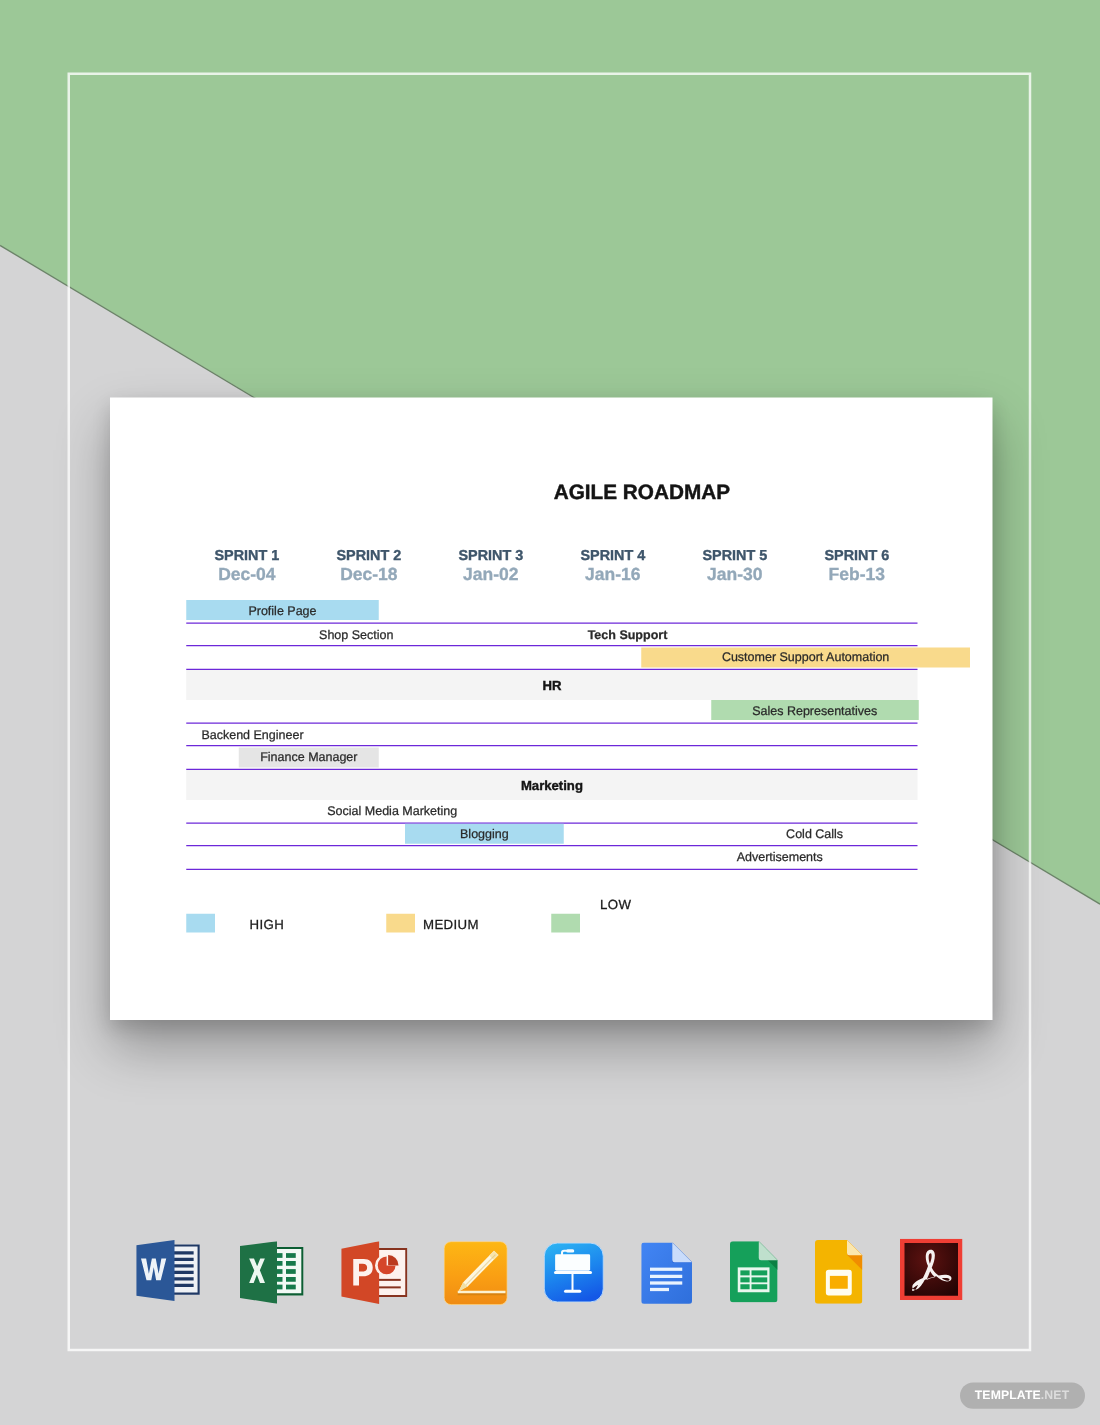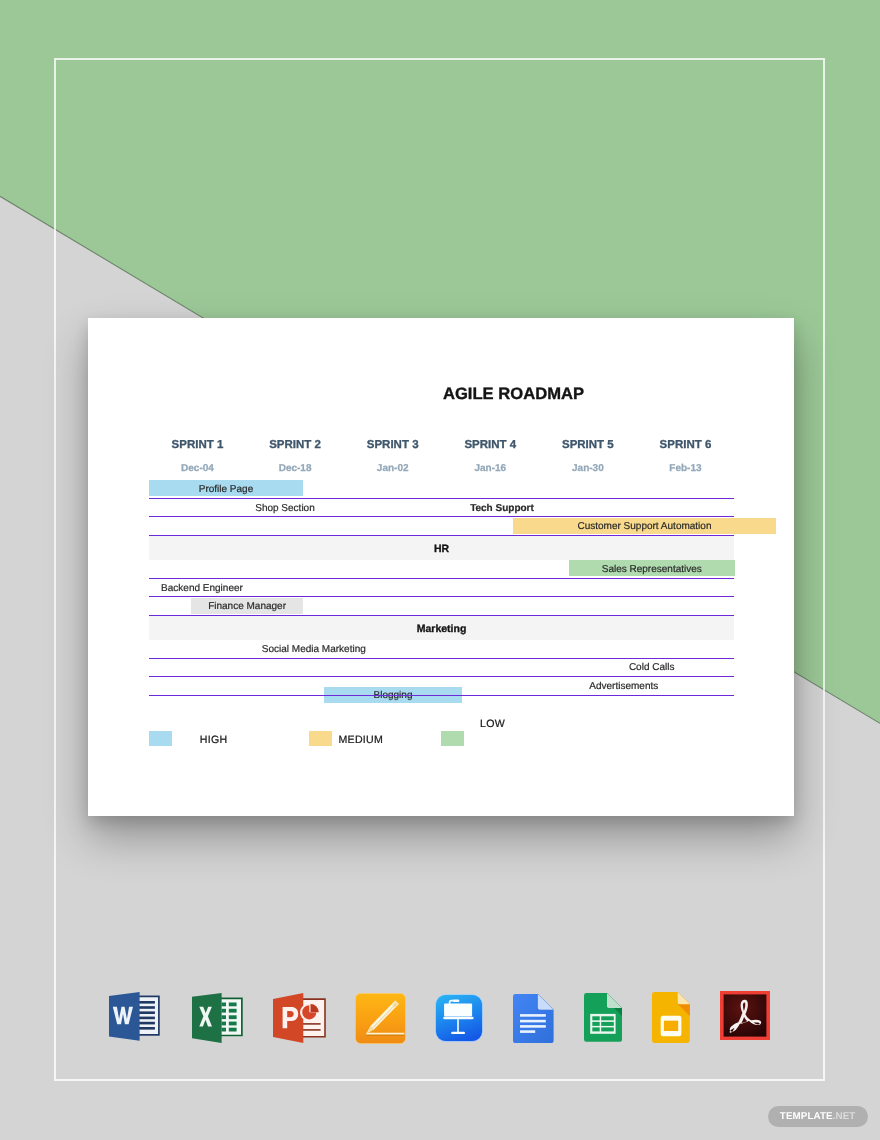--- a/index.html
+++ b/index.html
@@ -18,21 +18,21 @@
   
   .card{position:absolute;left:88px;top:318px;width:706px;height:498px;background:#fff;
         box-shadow:0 22px 40px rgba(0,0,0,.30), 0 6px 14px rgba(0,0,0,.14);}
   .title{position:absolute;left:0;top:66.3px;width:851px;text-align:center;
          font-weight:bold;font-size:16.6px;color:#141414;letter-spacing:0;-webkit-text-stroke:0.35px #141414;}
 
   
   .sprints{position:absolute;left:60.7px;top:121px;width:585.6px;display:flex;}
   .sprint{flex:1 1 0;text-align:center;}
   .sprint .s-name{font-size:11.5px;font-weight:bold;color:#3f566b;letter-spacing:0;-webkit-text-stroke:0.3px #3f566b;}
-  .sprint .s-date{font-size:10px;font-weight:bold;color:#93a8b9;margin-top:12px;-webkit-text-stroke:0.25px #93a8b9;}
+  .sprint .s-date{font-size:14px;font-weight:bold;color:#93a8b9;-webkit-text-stroke:0.25px #93a8b9;}
 
   
   .tbl{position:absolute;left:60.7px;top:162.1px;width:585.7px;}
   .grp{height:24.2px;background:#f4f4f4;display:flex;align-items:center;justify-content:center;
        font-size:10.5px;font-weight:bold;color:#141414;padding-top:2px;box-sizing:border-box;
        -webkit-text-stroke:0.32px #141414;}
   .row{height:18.6px;position:relative;box-sizing:border-box;border-bottom:1px solid #6d28d9;}
   .bar{position:absolute;top:0.3px;height:16.1px;display:flex;align-items:center;justify-content:center;padding-top:2px;box-sizing:border-box;
        font-size:10px;color:#2a2a2a;white-space:nowrap;-webkit-text-stroke:0.2px #2a2a2a;}
   .bar.ctr{transform:translateX(-50%);width:auto;background:transparent;}
@@ -111,21 +111,21 @@
           <div class="bar ctr" style="left: 53.3px; background: transparent;">Backend Engineer</div>
         </div>
         <div class="row">
           <div class="bar" style="left: 42.6px; width: 111.6px; background: #e5e5e5;">Finance Manager</div>
         </div>
         <div class="grp">Marketing</div>
         <div class="row">
           <div class="bar ctr" style="left: 165.1px; background: transparent;">Social Media Marketing</div>
         </div>
         <div class="row">
-          <div class="bar" style="left: 175.3px; width: 138px; background: rgb(168, 219, 240); margin-top: 28px;">Blogging</div>
+          <div class="bar" style="left: 175.3px; width: 127px; background: rgb(168, 219, 240);">Blogging</div>
           <div class="bar ctr" style="left: 503px; background: transparent;">Cold Calls</div>
         </div>
         <div class="row">
           <div class="bar ctr" style="left: 475.1px; background: transparent;">Advertisements</div>
         </div>
       </div>
     <div class="legend">
         <div class="sw" style="left: 60.9px; top: 413.3px; background: rgb(168, 219, 240);"></div>
         <div class="lgtxt" style="left: 111.7px; top: 416.3px;">HIGH</div>
         <div class="sw" style="left: 220.9px; top: 413.3px; background: rgb(249, 218, 140);"></div>

